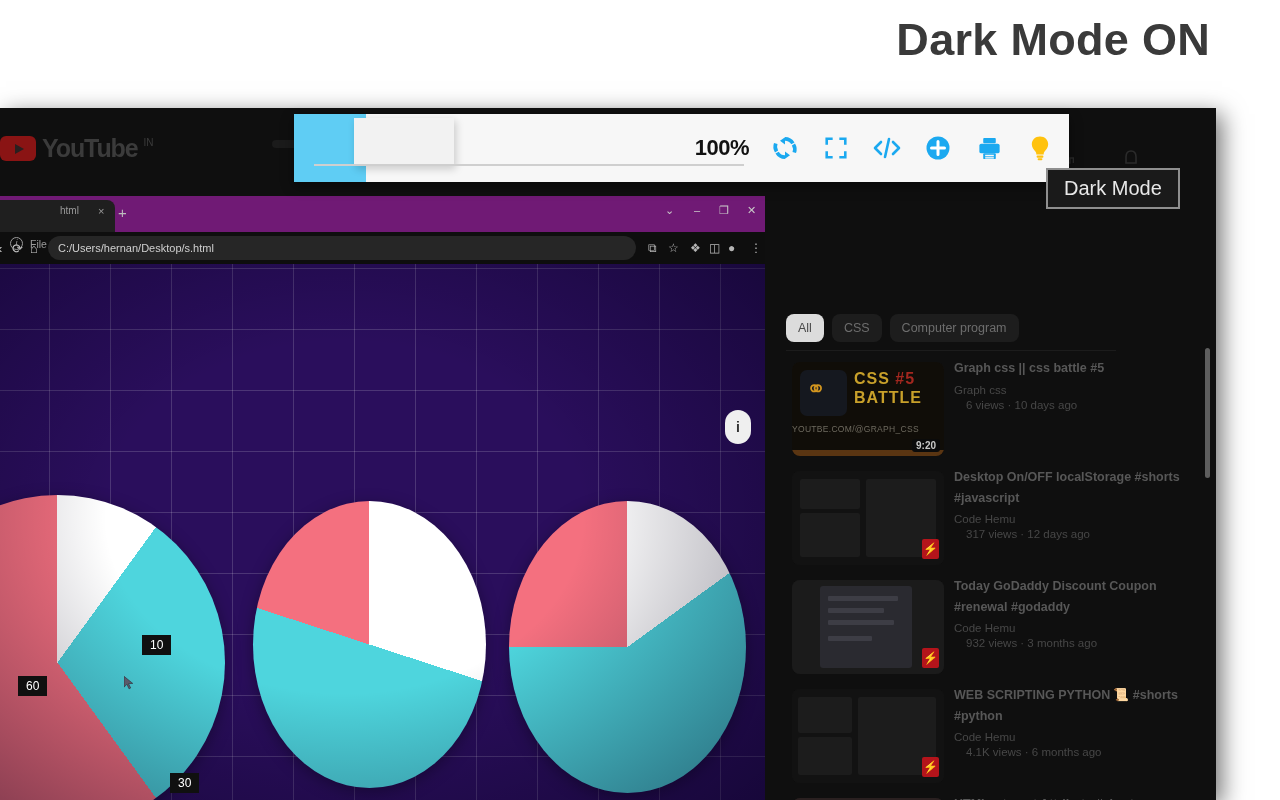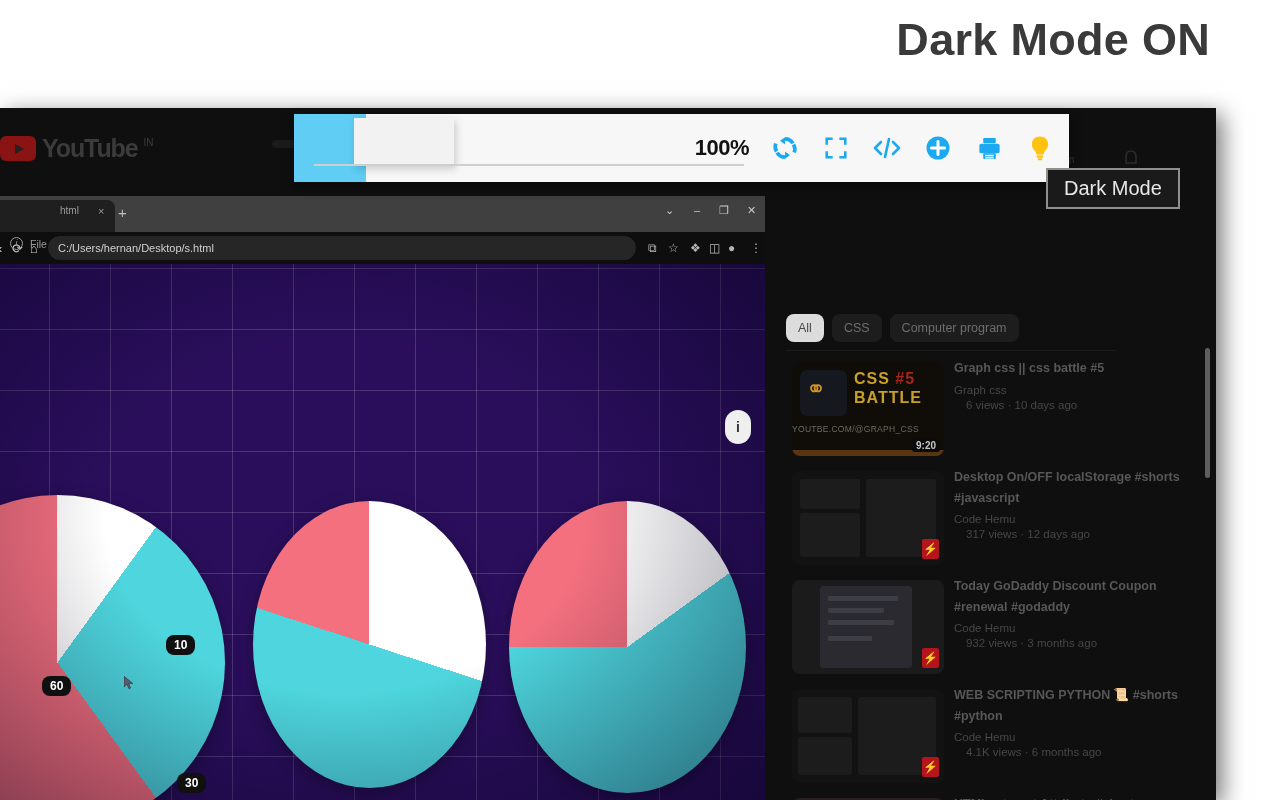--- a/index.html
+++ b/index.html
@@ -31,21 +31,21 @@
 
   .yt-searchbar { position:absolute; left:272px; top:32px; width:120px; height:8px;
     background:#1b1b1b; border-radius:4px; }
 
   .bell-icon { position:absolute; right:73px; top:38px; width:24px; height:26px; }
   .sq-icon { position:absolute; right:130px; top:40px; width:22px; height:20px; }
 
   
   .inner-browser { position:absolute; left:0; top:88px; width:765px; height:632px;
     background:#0d0a1a; overflow:hidden; }
-  .ib-tabstrip { position:absolute; left:0; top:0; width:765px; height:36px; background:#404040; }
+  .ib-tabstrip { position:absolute; left:0; top:0; width:765px; height:36px; background:#701a75; }
   .ib-tab { position:absolute; left:-55px; top:4px; width:170px; height:32px;
     background:#1f1f1f; border-radius:8px 8px 0 0; }
   .ib-tab-label { position:absolute; left:60px; top:9px; font-size:10px; color:#9a9a9a;
     white-space:nowrap; overflow:hidden; width:35px;}
   .ib-tab-x { position:absolute; left:98px; top:9px; font-size:11px; color:#9a9a9a; }
   .ib-newtab { position:absolute; left:118px; top:8px; font-size:15px; color:#bdbdbd; }
 
   .ib-wc { position:absolute; top:8px; font-size:11px; color:#c9c9c9; }
   .ib-wc.c1 { left:665px; } .ib-wc.c2 { left:694px; } .ib-wc.c3 { left:719px; } .ib-wc.c4 { left:747px; }
 
@@ -77,24 +77,24 @@
     background-position:-12px 4px; }
   .page::after { content:""; position:absolute; inset:0;
     background:radial-gradient(ellipse at 45% 45%, rgba(0,0,0,0) 40%, rgba(5,0,25,0.55) 100%); }
 
   .pie { position:absolute; border-radius:50%; box-shadow:0 4px 16px rgba(0,0,0,0.35); }
   .pie1 { left:-110px; top:231px; width:335px; height:335px; }
   .pie2 { left:253px; top:237px; width:233px; height:287px; }
   .pie3 { left:509px; top:237px; width:237px; height:292px; }
 
   .pielabel { position:absolute; background:#101010; color:#fff; font-size:12px;
-    font-weight:bold; padding:3px 8px; border-radius:8px; z-index:5;margin-left:24px; }
+    font-weight:normal; padding:3px 8px; border-radius:0; z-index:5; }
   .pl-60 { left:18px; top:412px; }
   .pl-10 { left:142px; top:371px; }
-  .pl-30 { left:153px; top:509px; }
+  .pl-30 { left:170px; top:509px; }
 
   .mouse-arrow { position:absolute; left:124px; top:412px; width:10px; height:14px; z-index:6; }
 
   
   .side { position:absolute; left:786px; top:198px; width:430px; height:602px; background:#0f0f0f; }
   .chips { position:absolute; left:0; top:8px; display:flex; gap:8px; }
   .chip { height:28px; padding:0 12px; border-radius:8px; background:#1d1d1d; color:#6d6d6d;
     font-size:12.5px; display:flex; align-items:center; }
   .chip.active { background:#dcdcdc; color:#4a4a4a; }
   .chip-line { position:absolute; left:0; top:44px; width:330px; height:1px; background:#1c1c1c; }

